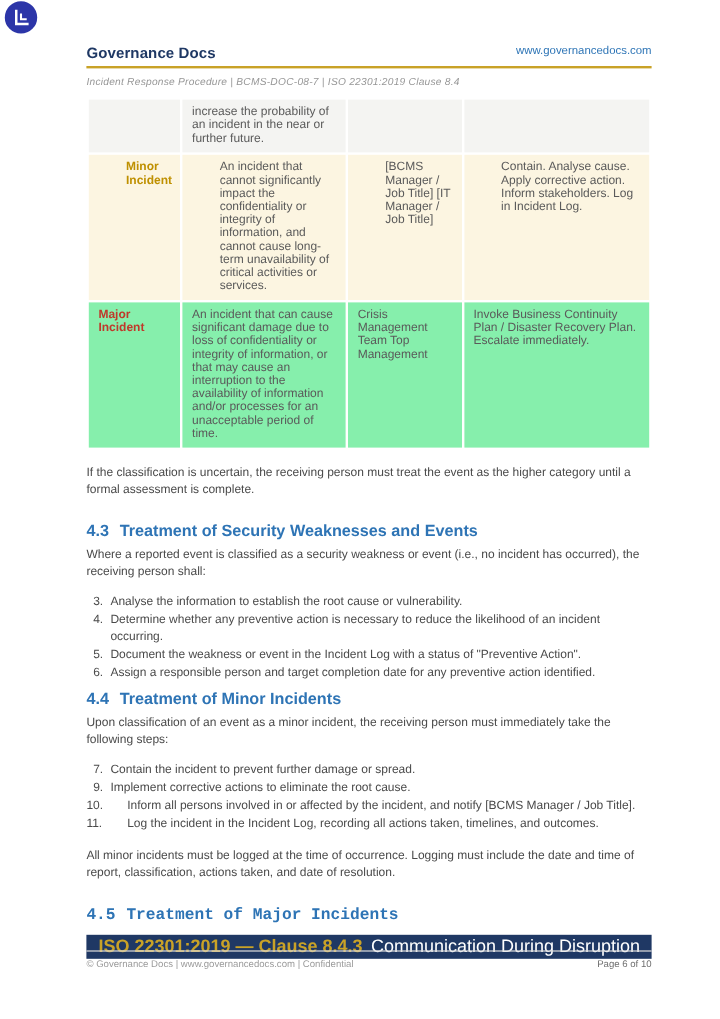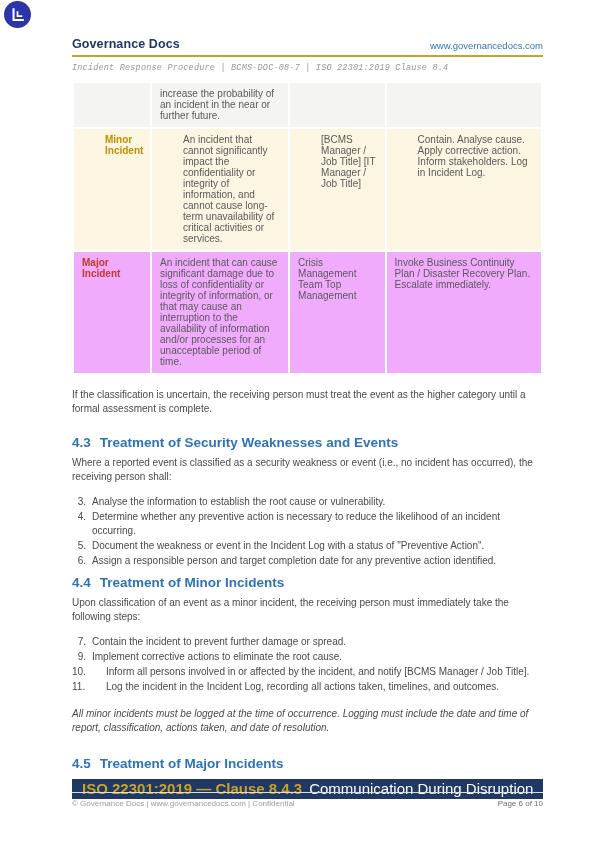--- a/index.html
+++ b/index.html
@@ -25,21 +25,21 @@
     align-items: center;
     justify-content: center;
   }
   .content { padding: 0 57px 0 72px; }
 
   
   .header { margin-top: 37px; }
   .header-row {
     display: flex;
     justify-content: space-between;
-    align-items: flex-end;
+    align-items: flex-start;
   }
   .brand {
     font-size: 12.5px;
     font-weight: bold;
     color: #1f3864;
     letter-spacing: 0.1px;
   }
   .site-link {
     font-size: 9.5px;
     color: #2e75b6;
@@ -50,38 +50,37 @@
     margin-top: 4px;
     border: none;
     border-top: 2px solid #c9a227;
   }
   .doc-meta {
     margin-top: 6px;
     font-size: 8.5px;
     font-style: italic;
     color: #979797;
     letter-spacing: 0.2px;
-    font-family: Liberation Mono, monospace;
   }
 
   
   .cls-table {
     margin-top: 8px;
     width: 100%;
     border-collapse: separate;
     border-spacing: 2px;
     table-layout: fixed;
     font-size: 10px;
     line-height: 11px;
     color: #5a5a5a;
   }
   .cls-table td { padding: 5px 8px 6px 8px; vertical-align: top; }
   tr.row-plain td { background: #f4f4f2; }
   tr.row-minor td { background: #fcf5e1; padding-left: 31px; }
-  tr.row-major td { background: #f0abfc; }
+  tr.row-major td { background: #86efac; }
   td.cell-label { font-weight: bold; }
   tr.row-minor td.cell-label { color: #bf9000; }
   tr.row-major td.cell-label { color: #c0392b; }
 
   
   .para {
     font-size: 10px;
     line-height: 14px;
     color: #4a4a4a;
   }
@@ -109,22 +108,22 @@
     margin-left: -20px;
     margin-right: 6px;
     text-align: right;
   }
   .oli.wide .num {
     width: 16px;
     text-align: left;
     margin-right: 18px;
   }
 
-  .sec-note { margin-top: 13px; font-style: italic; }
-  .heading-45 { margin-top: 21px; }
+  .sec-note { margin-top: 13px; }
+  .heading-45 { margin-top: 21px; font-family: Liberation Mono, monospace; }
 
   
   .callout {
     margin-top: 8px;
     height: 20px;
     line-height: 20px;
     background: #1f3864;
     padding: 0 10px;
     font-size: 15px;
     white-space: nowrap;

